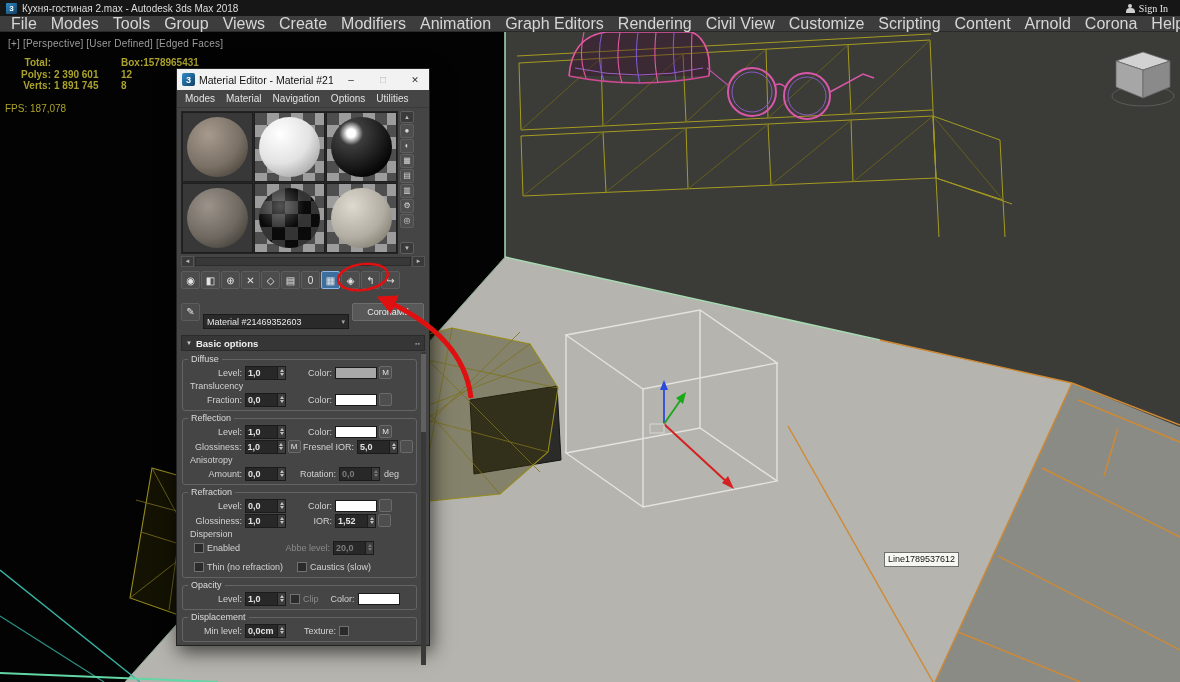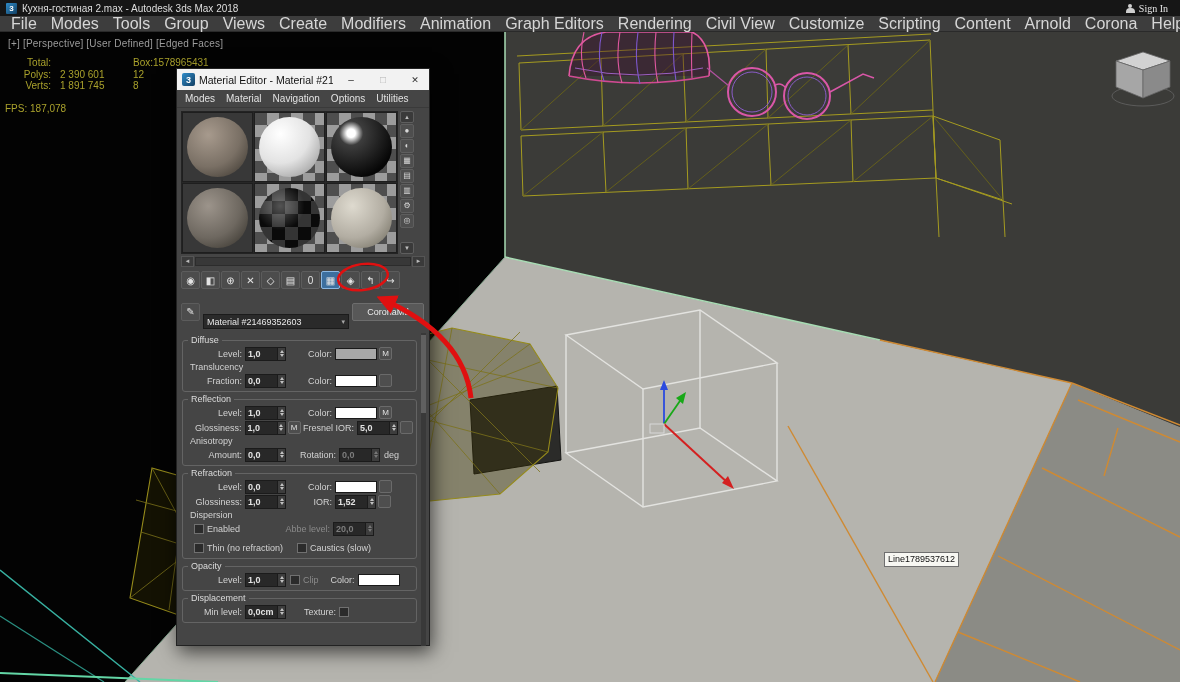--- a/index.html
+++ b/index.html
@@ -21,21 +21,21 @@
   .menubar{position:absolute;left:0;top:16px;width:100%;height:16px;background:#3d3d3d;
            border-bottom:1px solid #2a2a2a;display:flex;align-items:flex-start;padding:0 4px;
            box-sizing:border-box;font-size:16px;color:#d6d6d6;}
   .menu-item{padding:0 7px;line-height:16px;white-space:nowrap;cursor:default;}
 
   
   .viewport{position:absolute;left:0;top:32px;width:1180px;height:650px;}
   #scene{position:absolute;left:0;top:0;}
   .vp-label{position:absolute;left:8px;top:6px;font-size:10px;color:#9c9c9c;letter-spacing:.2px;}
   .stats{position:absolute;left:5px;top:25px;font-size:10px;line-height:11.5px;color:var(--stats-yellow,#aaa22c);}
-  .stats-grid{display:grid;grid-template-columns:46px 64px auto;column-gap:9px;}
+  .stats-grid{display:grid;grid-template-columns:46px 64px auto;column-gap:3px;font-weight:bold;}
   .sl{text-align:right;white-space:nowrap;}
   .sv{text-align:left;white-space:nowrap;}
   .sfps{margin-top:11px;}
   .vp-tooltip{position:absolute;left:884px;top:520px;height:13px;line-height:12px;background:#f7f7f2;
               border:1px solid #6f6f6f;color:#111;font-size:9px;padding:0 3px;white-space:nowrap;}
 
   
   .me{position:absolute;left:176px;top:68px;width:254px;height:578px;background:#454545;
       border:1px solid #222;box-shadow:2px 6px 18px rgba(0,0,0,.65);box-sizing:border-box;
       font-size:9px;color:#d6d6d6;}
@@ -414,20 +414,25 @@
 
     <div class="me-namerow">
       <div class="eyedrop">✎</div>
       <div class="name-dd">
         <span>Material #21469352603</span>
         <span class="dd-arrow">▾</span>
       </div>
       <div class="type-btn">CoronaMtl</div>
     </div>
 
+    <div class="rollout-head">
+      <span class="rh-arrow">▼</span>
+      <span>Basic options</span>
+      <span class="rh-handle">▪▪</span>
+    </div>
 
     <div class="me-rollout">
 
       <div class="grp">
         <span class="grp-title">Diffuse</span>
         <div class="prow">
           <span class="pl w56">Level:</span>
           <span class="spin">
             <span class="sval">1,0</span>
             <span class="sbtns">

